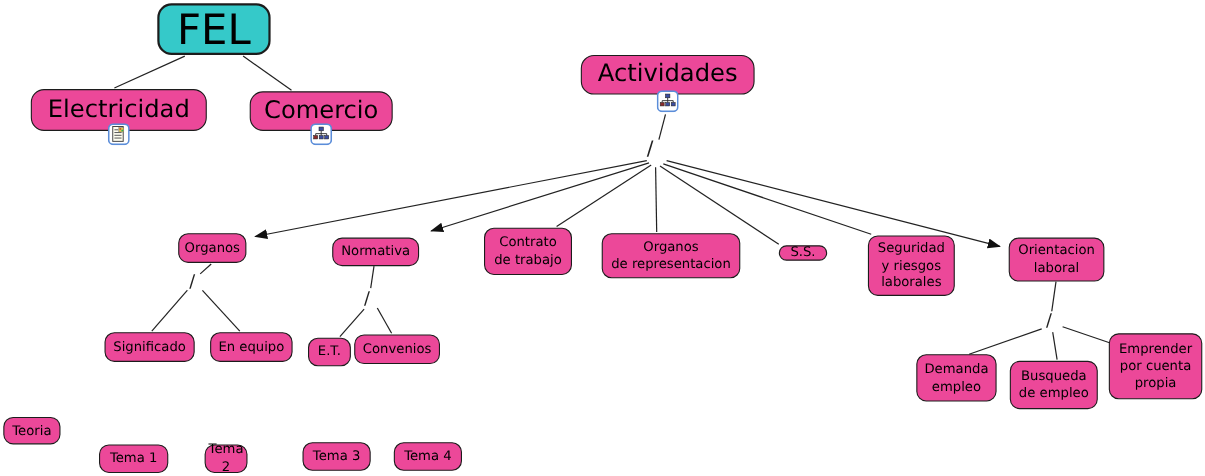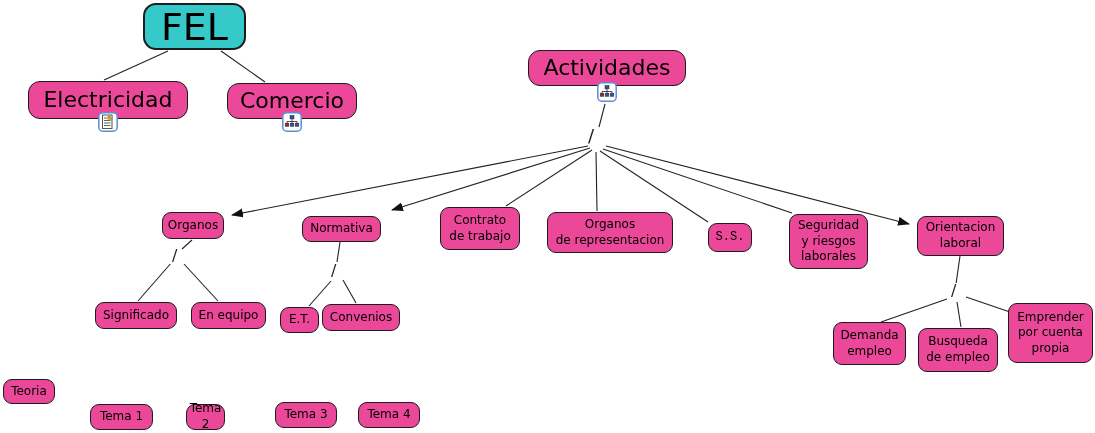--- a/index.html
+++ b/index.html
@@ -140,21 +140,21 @@
   <div class="node" style="left:440px;top:207px;width:80px;height:43px;">
     <span class="lbl">Contrato
 de trabajo</span>
   </div>
 
   <div class="node" style="left:547px;top:212px;width:126px;height:41px;">
     <span class="lbl">Organos
 de representacion</span>
   </div>
 
-  <div class="node" style="left:708px;top:223px;width:44px;height:29px;font-family:Liberation Mono, monospace;">
+  <div class="node" style="left:708px;top:223px;width:44px;height:14px;">
     <span class="lbl">S.S.</span>
   </div>
 
   <div class="node" style="left:789px;top:214px;width:79px;height:55px;">
     <span class="lbl">Seguridad
 y riesgos
 laborales</span>
   </div>
 
   <div class="node" style="left:917px;top:216px;width:87px;height:40px;">

